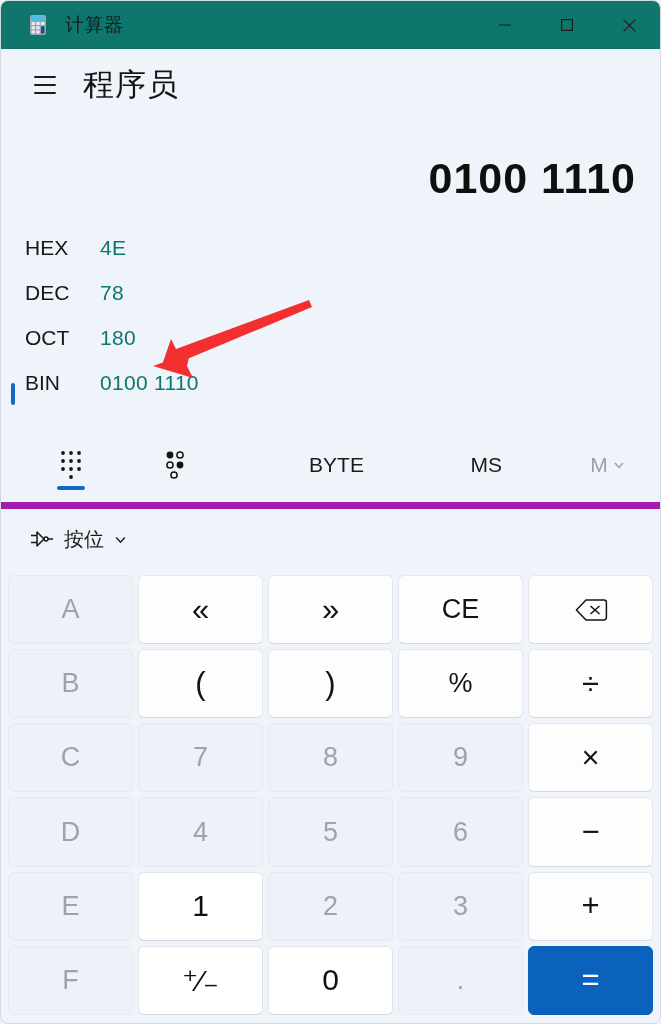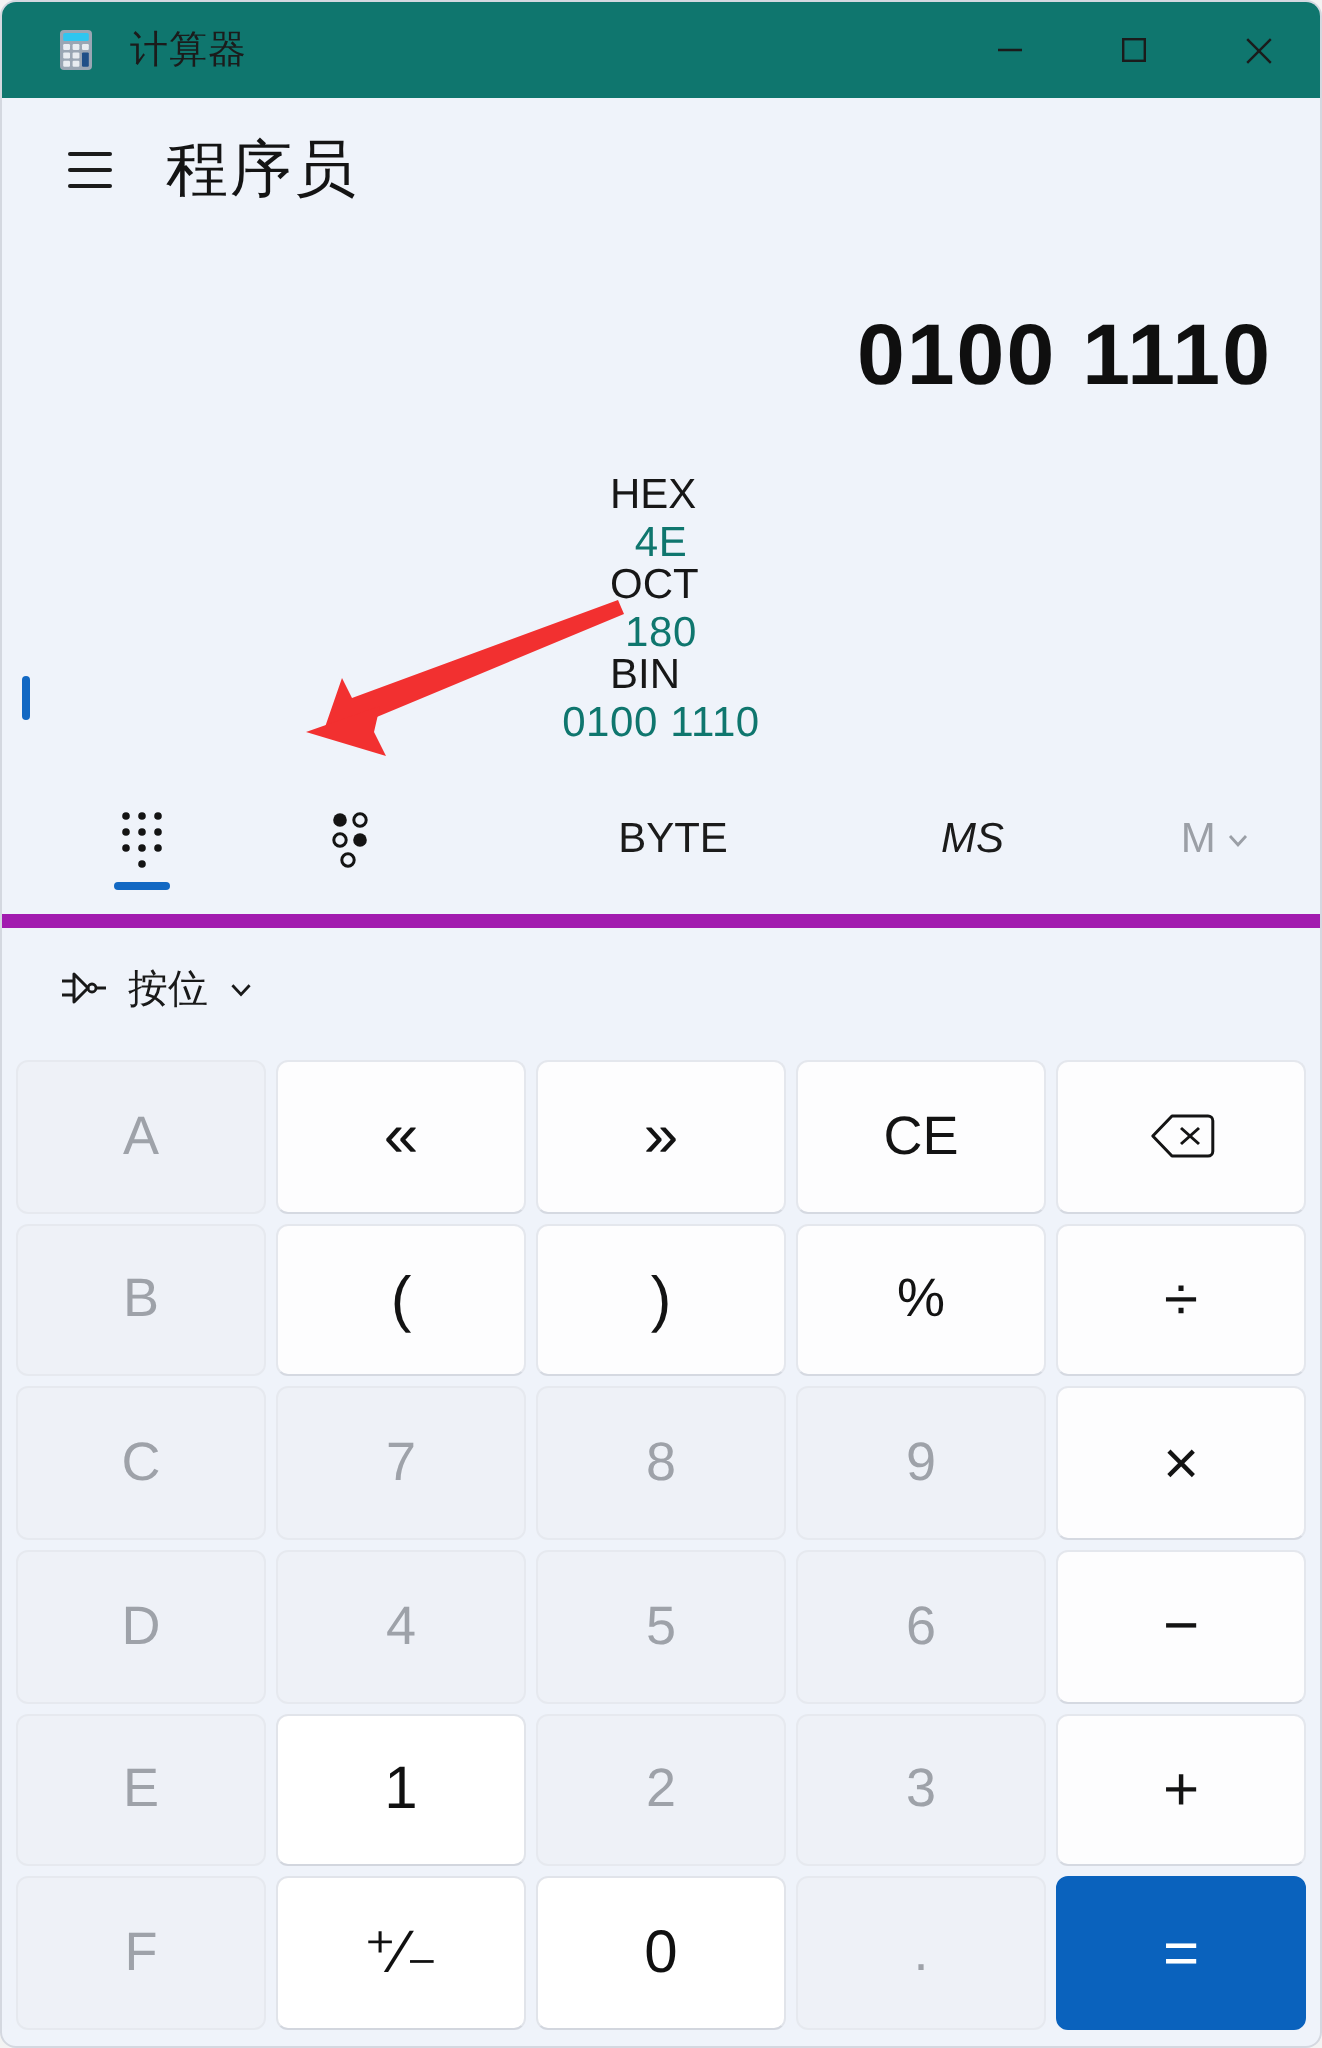--- a/index.html
+++ b/index.html
@@ -108,22 +108,20 @@
 
   
   .radix-list {
     margin-top: 36px;
     padding-left: 0;
   }
   .radix-row {
     position: relative;
     height: 45px;
     display: flex;
-    align-items: center;
-    flex-direction: column;
   }
   .radix-indicator {
     position: absolute;
     left: 10px;
     top: 50%;
     transform: translateY(-50%);
     width: 4px;
     height: 22px;
     border-radius: 2px;
     background: transparent;
@@ -170,21 +168,21 @@
     bottom: 12px;
     width: 28px;
     height: 4px;
     border-radius: 2px;
     background: transparent;
   }
   .tab.selected .underline { background: #1268c3; }
   #tab-keypad { margin-left: 18px; }
   #tab-bittoggle { margin-left: 0px; }
   #tab-byte { margin-left: 58px; }
-  #tab-ms { margin-left: 46px; font-style: italic; }
+  #tab-ms { margin-left: 46px; }
   #tab-m { margin-left: 18px; display:flex; flex-direction:row; align-items:center; gap:4px; }
 
   
   .oprow {
     flex: 0 0 60px;
     display: flex;
     align-items: center;
     padding-left: 20px;
     gap: 2px;
   }
@@ -312,20 +310,25 @@
   </div>
 
   <div class="radix-list">
     <div class="radix-row">
       <span class="radix-indicator"></span>
       <span class="radix-label">HEX</span>
       <span class="radix-value">4E</span>
     </div>
     <div class="radix-row">
       <span class="radix-indicator"></span>
+      <span class="radix-label">DEC</span>
+      <span class="radix-value">78</span>
+    </div>
+    <div class="radix-row">
+      <span class="radix-indicator"></span>
       <span class="radix-label">OCT</span>
       <span class="radix-value">180</span>
     </div>
     <div class="radix-row active">
       <span class="radix-indicator"></span>
       <span class="radix-label">BIN</span>
       <span class="radix-value">0100 1110</span>
     </div>
   </div>
 

